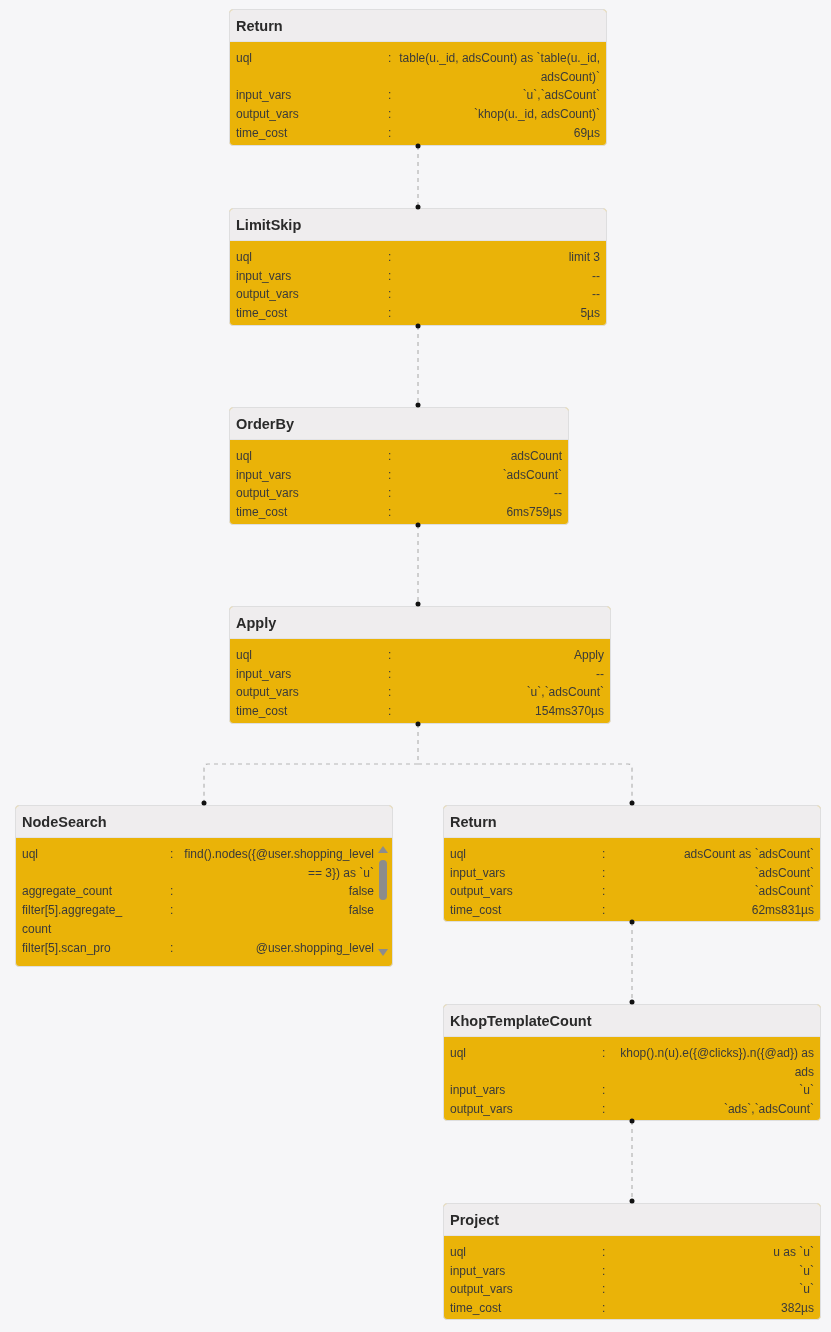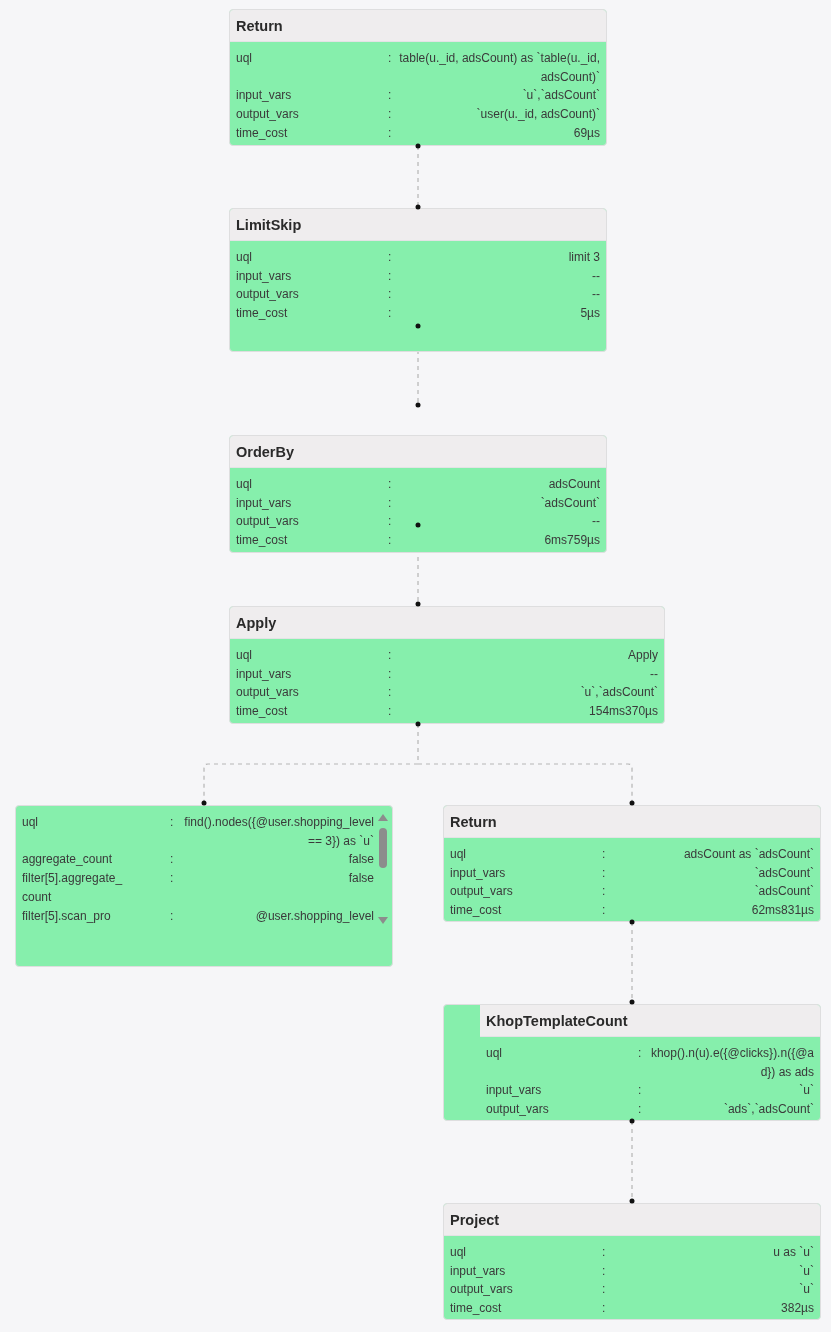--- a/index.html
+++ b/index.html
@@ -6,21 +6,21 @@
   body {
     width: 831px; height: 1332px;
     background: #f6f6f8;
     position: relative;
     overflow: hidden;
     font-family: "Liberation Sans", "DejaVu Sans", sans-serif;
     color: #333333;
   }
   .node {
     position: absolute;
-    background: #86efac;
+    background: #eab308;
     border: 1px solid #dededf;
     border-radius: 4px;
     box-sizing: border-box;
     overflow: hidden;
   }
   .node-header {
     background: #efedee;
     height: 31px;
     border-bottom: 1px solid #e3e3e5;
     padding-left: 6px;
@@ -89,34 +89,34 @@
         <span class="key">input_vars</span>
         <span class="val">
           <span class="sep">:</span>
           <span class="val-text">`u`,`adsCount`</span>
         </span>
       </div>
     <div class="row">
         <span class="key">output_vars</span>
         <span class="val">
           <span class="sep">:</span>
-          <span class="val-text">`user(u._id, adsCount)`</span>
+          <span class="val-text">`khop(u._id, adsCount)`</span>
         </span>
       </div>
     <div class="row">
         <span class="key">time_cost</span>
         <span class="val">
           <span class="sep">:</span>
           <span class="val-text">69µs</span>
         </span>
       </div>
   </div>
 </div>
 
-<div class="node" style="left:229px; top:208px; width:378px; height:144px;">
+<div class="node" style="left:229px; top:208px; width:378px; height:118px;">
   <div class="node-header">LimitSkip</div>
   <div class="node-body">
     <div class="row">
         <span class="key">uql</span>
         <span class="val">
           <span class="sep">:</span>
           <span class="val-text">limit 3</span>
         </span>
       </div>
     <div class="row">
@@ -136,21 +136,21 @@
     <div class="row">
         <span class="key">time_cost</span>
         <span class="val">
           <span class="sep">:</span>
           <span class="val-text">5µs</span>
         </span>
       </div>
   </div>
 </div>
 
-<div class="node" style="left:229px; top:407px; width:378px; height:118px;margin-top:28px;">
+<div class="node" style="left:229px; top:407px; width:340px; height:118px;">
   <div class="node-header">OrderBy</div>
   <div class="node-body">
     <div class="row">
         <span class="key">uql</span>
         <span class="val">
           <span class="sep">:</span>
           <span class="val-text">adsCount</span>
         </span>
       </div>
     <div class="row">
@@ -170,21 +170,21 @@
     <div class="row">
         <span class="key">time_cost</span>
         <span class="val">
           <span class="sep">:</span>
           <span class="val-text">6ms759µs</span>
         </span>
       </div>
   </div>
 </div>
 
-<div class="node" style="left:229px; top:606px; width:436px; height:118px;">
+<div class="node" style="left:229px; top:606px; width:382px; height:118px;">
   <div class="node-header">Apply</div>
   <div class="node-body">
     <div class="row">
         <span class="key">uql</span>
         <span class="val">
           <span class="sep">:</span>
           <span class="val-text">Apply</span>
         </span>
       </div>
     <div class="row">
@@ -205,20 +205,21 @@
         <span class="key">time_cost</span>
         <span class="val">
           <span class="sep">:</span>
           <span class="val-text">154ms370µs</span>
         </span>
       </div>
   </div>
 </div>
 
 <div class="node narrow" style="left:15px; top:805px; width:378px; height:162px;">
+  <div class="node-header">NodeSearch</div>
   <div class="node-body scroll-body">
     <div class="row">
         <span class="key">uql</span>
         <span class="val">
           <span class="sep">:</span>
           <span class="val-text">find().nodes({@user.shopping_level == 3}) as `u`</span>
         </span>
       </div>
     <div class="row">
         <span class="key">aggregate_count</span>
@@ -276,21 +277,21 @@
     <div class="row">
         <span class="key">time_cost</span>
         <span class="val">
           <span class="sep">:</span>
           <span class="val-text">62ms831µs</span>
         </span>
       </div>
   </div>
 </div>
 
-<div class="node" style="left:443px; top:1004px; width:378px; height:117px;padding-left:36px;">
+<div class="node" style="left:443px; top:1004px; width:378px; height:117px;">
   <div class="node-header">KhopTemplateCount</div>
   <div class="node-body">
     <div class="row">
         <span class="key">uql</span>
         <span class="val">
           <span class="sep">:</span>
           <span class="val-text">khop().n(u).e({@clicks}).n({@ad}) as ads</span>
         </span>
       </div>
     <div class="row">

